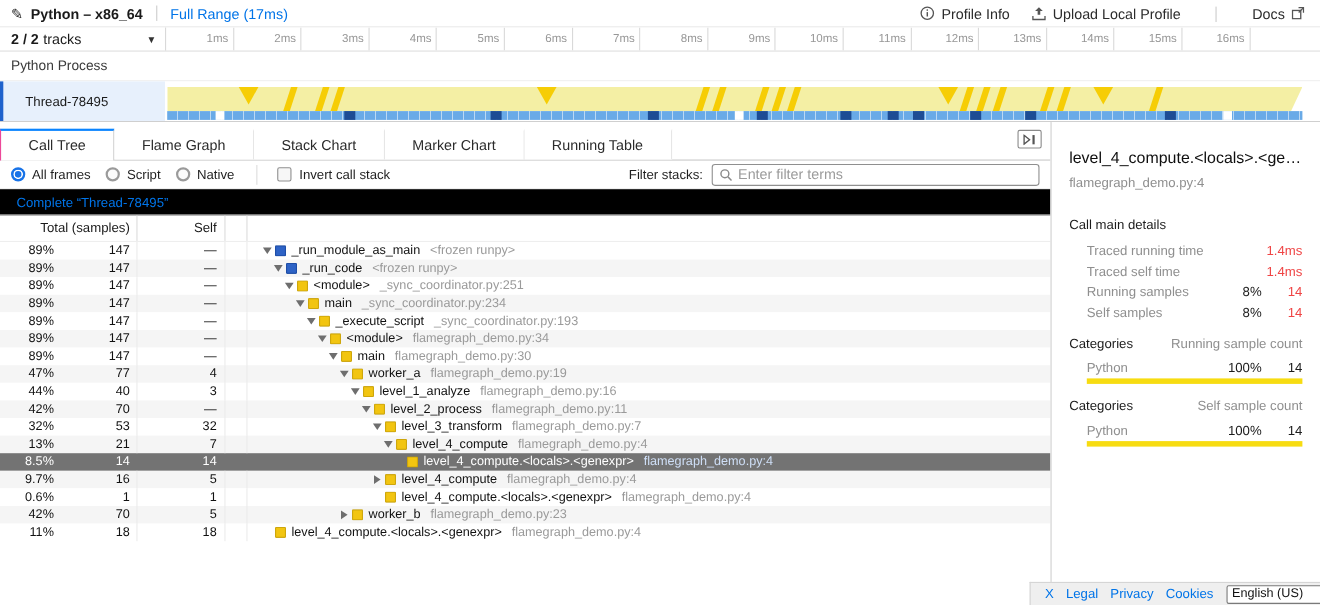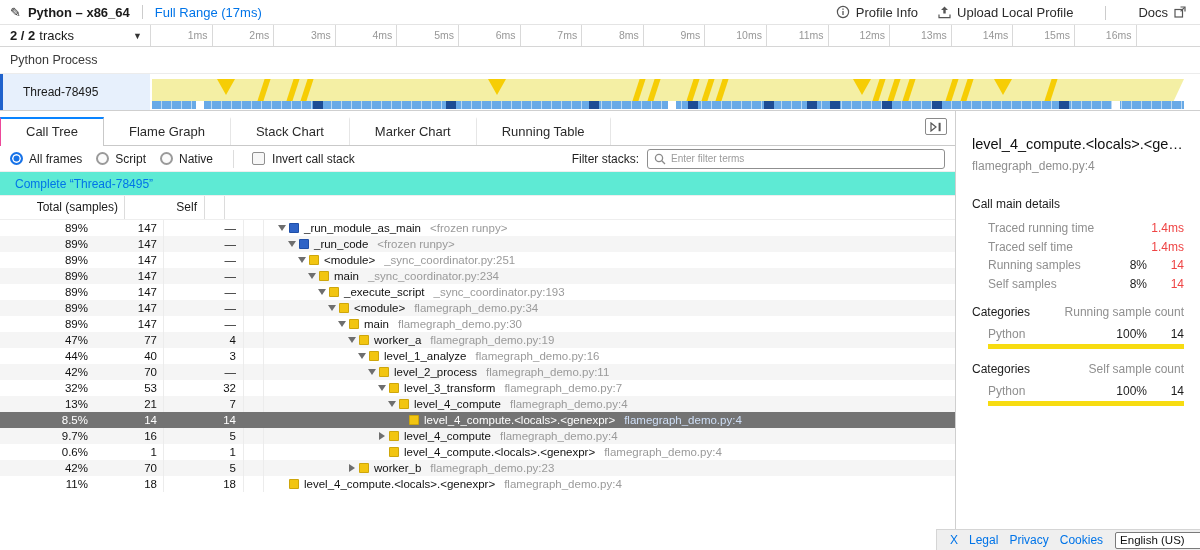--- a/index.html
+++ b/index.html
@@ -68,33 +68,33 @@
   .radio-item { display:flex; align-items:center; gap:6px; margin-right:14px; }
   .radio { width:13px; height:13px; border-radius:50%; border:2px solid #9a9a9a; background:#fbfbfb; }
   .radio.on { border-color:#1873e8; background:#1873e8; box-shadow:inset 0 0 0 1.5px #fff; }
   .cdiv { width:1px; height:18px; background:#ddd; margin:0 18px 0 6px; }
   .checkbox { width:13px; height:13px; border:1px solid #8f8f8f; border-radius:2px;
     background:#f7f7f7; margin-right:7px; }
   #filterwrap { margin-left:auto; display:flex; align-items:center; }
   #filterlabel { margin-right:8px; }
   #filterbox { width:298px; height:20px; border:1px solid #8f8f8f; border-radius:3px;
     background:#fff; display:flex; align-items:center; padding:0 6px; gap:5px; }
-  #filterbox input { border:none; outline:none; flex:1; font-size:10px; font-family:inherit; color:#14532d; background:transparent; }
+  #filterbox input { border:none; outline:none; flex:1; font-size:13px; font-family:inherit; color:#14532d; background:transparent; }
   #filterbox input::placeholder { color:#9b9b9b; }
 
-  #crumb { height:24px; background:#5eead4; border-bottom:1px solid #eee; display:flex;
+  #crumb { height:24px; background:#000000; border-bottom:1px solid #eee; display:flex;
     align-items:center; padding-left:15px; font-size:12px; }
   #crumb a { color:#0074e8; }
 
   #thead { height:24px; display:flex; font-size:12px; color:#1a1a1a; border-bottom:1px solid #eee; }
   .hc1 { width:125px; text-align:right; padding-right:6px; border-right:1px solid #dcdcdc; line-height:23px; }
   .hc2 { width:80px; text-align:right; padding-right:7px; border-right:1px solid #dcdcdc; line-height:23px; }
   .hc3 { width:20px; border-right:1px solid #dcdcdc; }
 
-  .trow { height:16px; display:flex; font-size:11.5px; line-height:16px; color:#111; background:#fff;padding-left:39px; }
+  .trow { height:16px; display:flex; font-size:11.5px; line-height:16px; color:#111; background:#fff; }
   .trow:nth-child(even) { background:#f5f5f5; }
   .trow.sel { background:#737373; color:#fff; }
   .cp { width:52px; flex:none; text-align:right; padding-right:3px; }
   .ct { width:73px; flex:none; text-align:right; padding-right:6px; border-right:1px solid #ececec; }
   .cs { width:80px; flex:none; text-align:right; padding-right:7px; border-right:1px solid #ececec; }
   .cg { width:20px; flex:none; border-right:1px solid #ececec; }
   .sel .ct, .sel .cs, .sel .cg { border-right-color:transparent; }
   .ctree { flex:1; display:flex; align-items:center; overflow:hidden; white-space:nowrap; }
   .ind { height:1px; flex:none; }
   .twist { width:14px; flex:none; display:flex; justify-content:center; align-items:center; }

